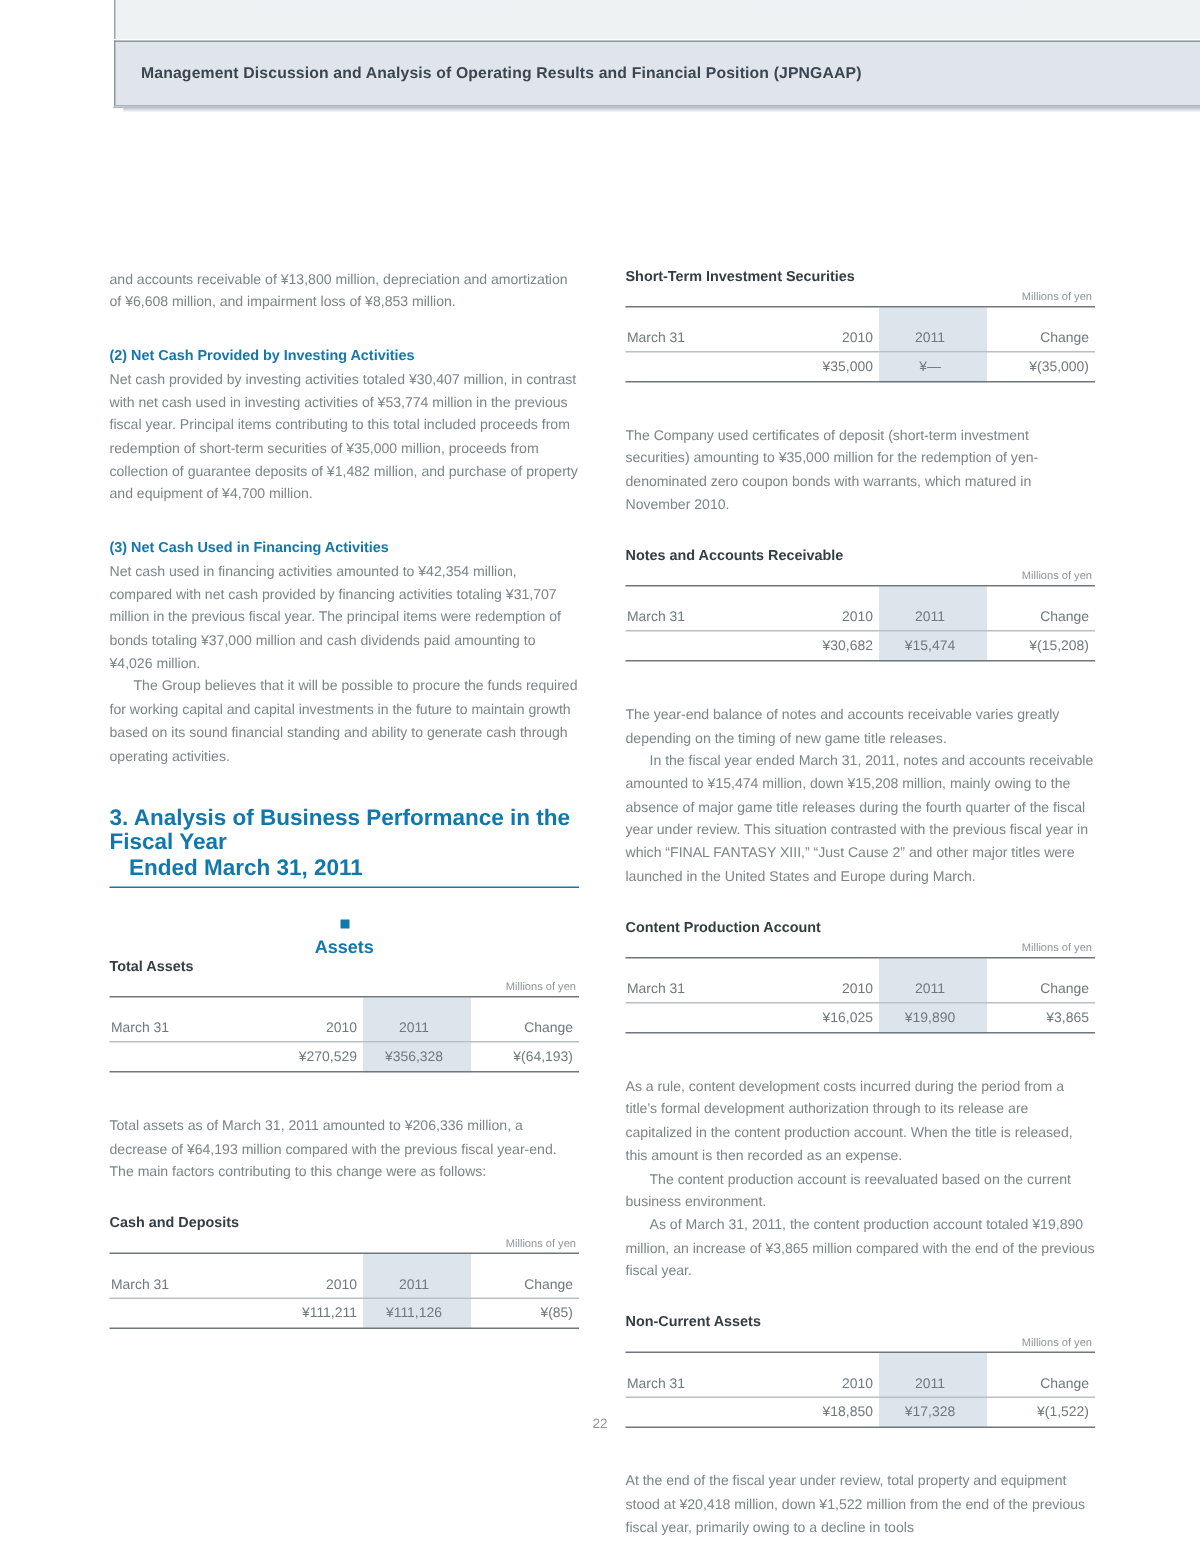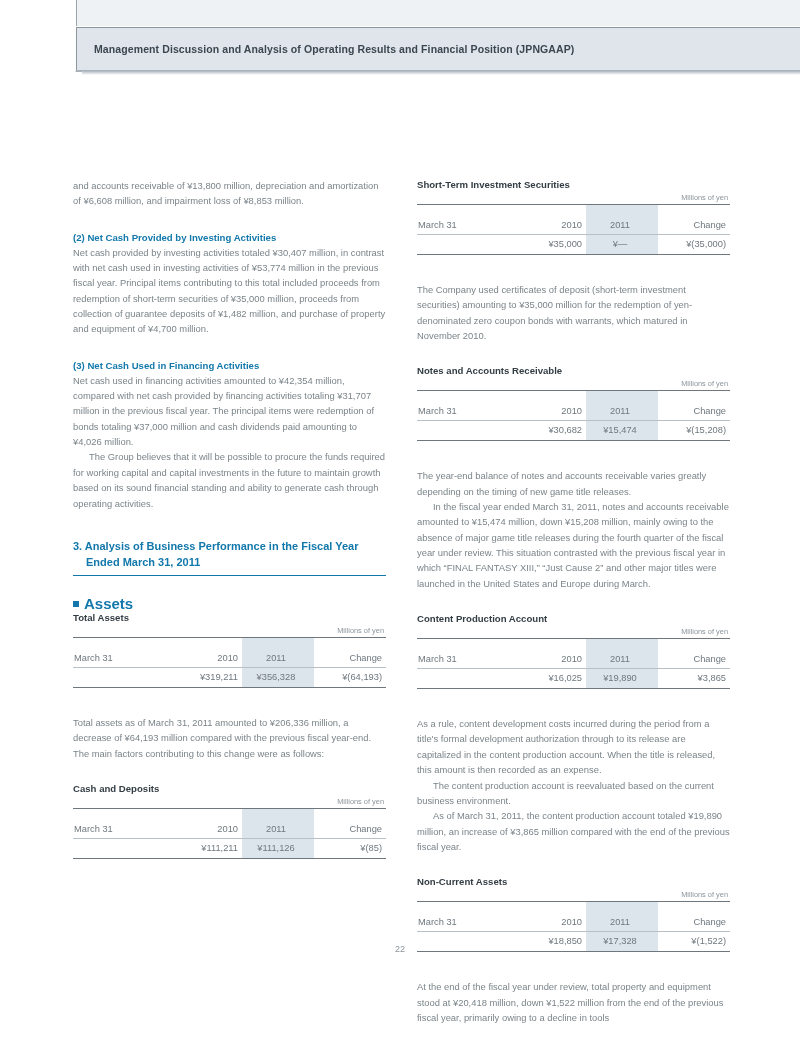--- a/index.html
+++ b/index.html
@@ -96,38 +96,39 @@
 
   h3.sub-blue {
     margin: 0;
     font-size: 9.6px;
     font-weight: bold;
     color: #1278ab;
     line-height: 15px;
   }
   h2.section-blue {
     margin: 0;
-    font-size: 11px;
+    font-size: 15px;
     font-weight: bold;
     color: #1278ab;
     line-height: 16.5px;
     padding-bottom: 4px;
     border-bottom: 1.4px solid #1278ab;
   }
   h2.section-blue .l2 { display: block; padding-left: 13px; }
 
   .assets-head {
     margin: 0;
-    font-size: 15px;
+    font-size: 12px;
     font-weight: bold;
     color: #1278ab;
     line-height: 14px;
     display: flex;
     align-items: center;
     gap: 5px;
+    flex-direction: column;
   }
   .bullet-sq {
     display: inline-block;
     width: 6px; height: 6px;
     background: #1278ab;
   }
   h4.tbl-title {
     margin: 0;
     font-size: 9.6px;
     font-weight: bold;
@@ -243,21 +244,21 @@
           </colgroup>
         <tbody>
           <tr class="hdr">
             <td class="lbl">March 31</td>
             <td class="num">2010</td>
             <td class="num hl">2011</td>
             <td class="num">Change</td>
           </tr>
           <tr class="val">
             <td class="lbl"></td>
-            <td class="num">¥319,211</td>
+            <td class="num">¥270,529</td>
             <td class="num hl">¥356,328</td>
             <td class="num">¥(64,193)</td>
           </tr>
         </tbody>
       </table>
     </div>
 
     <div class="gap-lg"></div>
 
     <p class="body">Total assets as of March 31, 2011 amounted to ¥206,336 million, a decrease of ¥64,193 million compared with the previous fiscal year-end. The main factors contributing to this change were as follows:</p>

